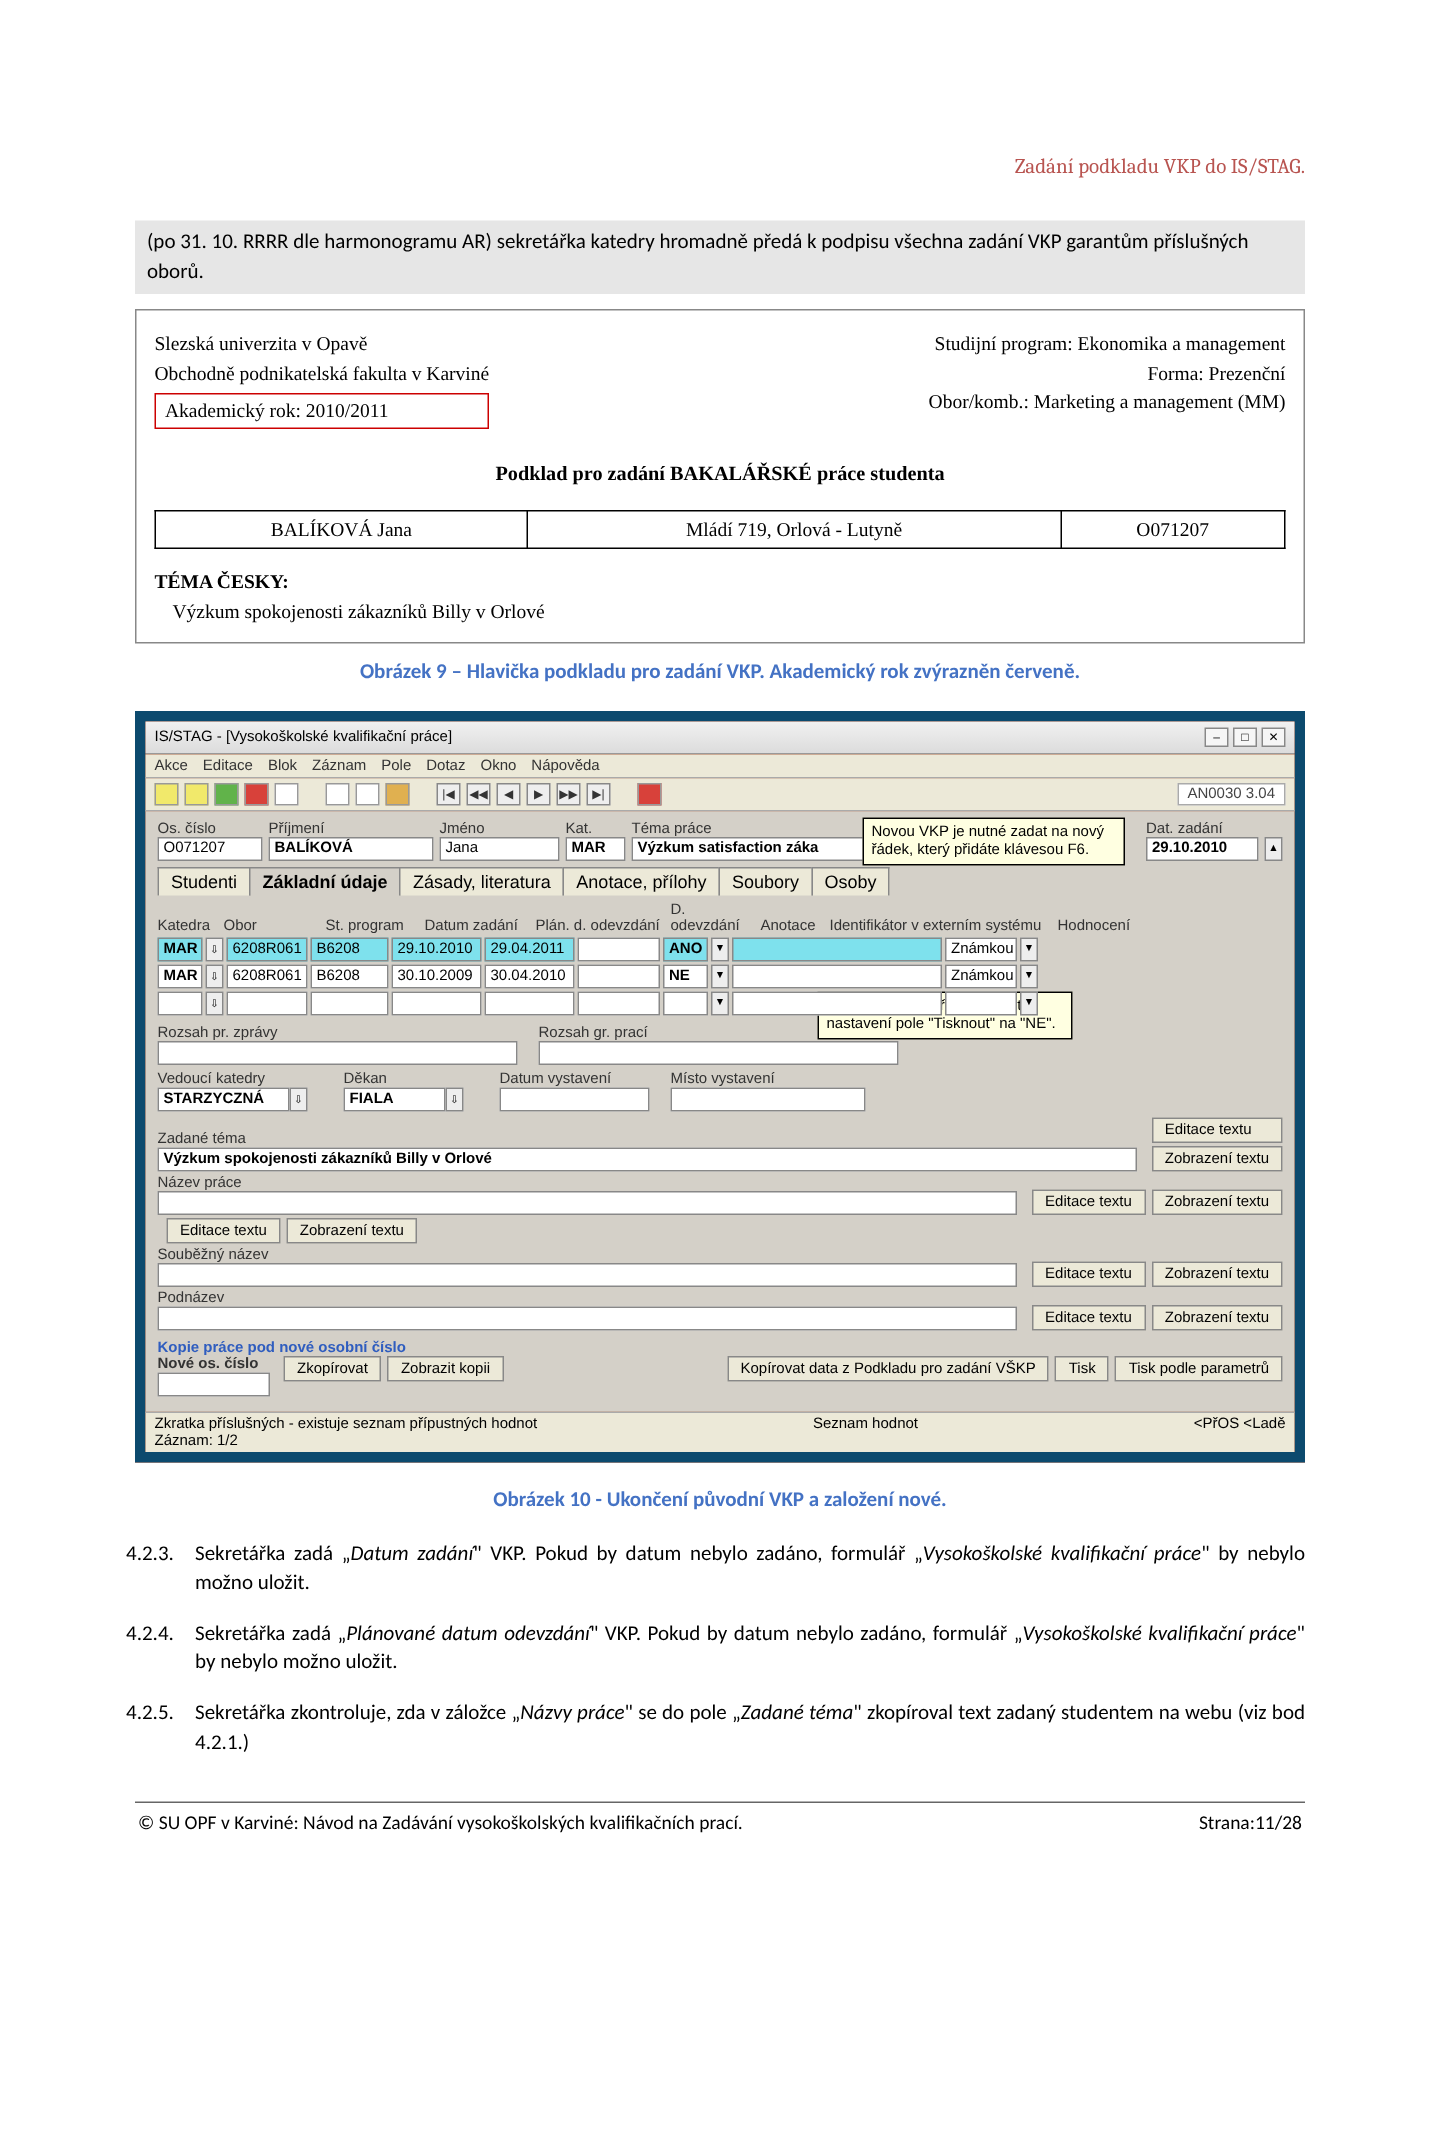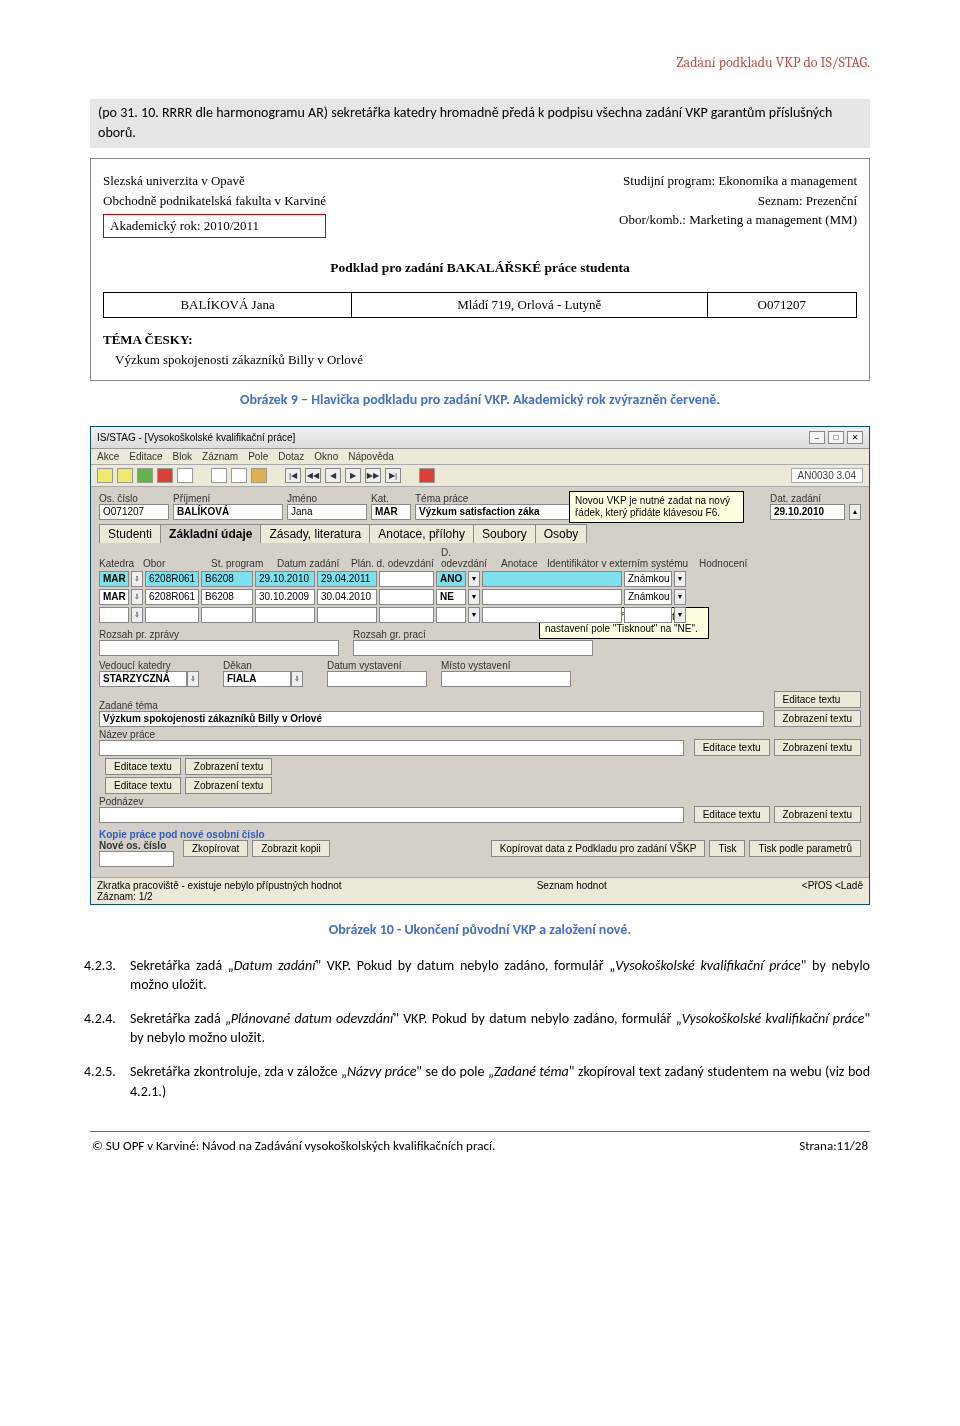--- a/index.html
+++ b/index.html
@@ -1,35 +1,35 @@
 <!DOCTYPE html>
 <html><head>
 <meta charset="utf-8">
 <style>
   * { box-sizing: border-box; margin: 0; padding: 0; }
   body { font-family: Calibri, Arial, sans-serif; font-size: 14px; background: #fff; color: #000; width: 960px; }
-  .page { padding: 54px 90px 50px 90px; }
+  .page { padding: 102px 90px 50px 90px; }
   .header-right { text-align: right; color: #b85450; font-family: Cambria, serif; font-size: 14px; margin-bottom: 28px; }
   .grey-block { background: #e6e6e6; padding: 4px 8px 6px 8px; margin-bottom: 10px; }
   .grey-block p { line-height: 1.4; }
   .img-outer { border: 1px solid #888; padding: 12px; margin: 8px 0; }
   .img-inner { font-family: "Times New Roman", serif; }
   .hdr-top { display:flex; justify-content:space-between; font-size:13px; line-height:1.5; margin-bottom:6px;}
   .hdr-left, .hdr-right { display:flex; flex-direction:column; }
   .hdr-right { text-align:right; }
   .red-box { border: 1.5px solid #c00; display:inline-block; padding:1px 6px; }
   .form-title { text-align:center; font-weight:bold; margin: 22px 0 16px; font-size:13.5px;}
   table.mini { width:100%; border-collapse:collapse; font-size:13px; }
   table.mini th, table.mini td { border:1px solid #000; padding:4px 10px; text-align:center;}
   table.mini th { font-weight:bold; }
   .tema-lbl { font-weight:bold; font-size:13px; margin:14px 0 4px;}
   .tema-val { font-size:13px; margin-left:12px;}
   .caption { text-align:center; font-weight:bold; color:#4472c4; margin:10px 0 18px; font-size:14px;}
   
-  .app-window { border:1px solid #0c4a6e; background:#c2410c; font-family: Tahoma, Arial, sans-serif; font-size:10px; margin:16px 0;}
+  .app-window { border:7px solid #0c4a6e; background:#c2410c; font-family: Tahoma, Arial, sans-serif; font-size:10px; margin:16px 0;}
   .titlebar { background: linear-gradient(#f1f1f1,#dcdcdc); border-bottom:1px solid #999; padding:4px 6px; display:flex; justify-content:space-between; align-items:center;}
   .win-btns { display:flex; gap:3px;}
   .win-btn { width:16px; height:13px; border:1px solid #888; background:#f6f6f6; display:flex; align-items:center; justify-content:center; font-size:8px;}
   .menubar { background:#ece9d8; padding:2px 6px; color:#333; display:flex; gap:10px; border-bottom:1px solid #aaa;}
   .toolbar { background:#ece9d8; padding:3px 6px; display:flex; justify-content:space-between; border-bottom:1px solid #aaa; align-items:center;}
   .tb-left { display:flex; gap:4px; align-items:center;}
   .tb-ico { width:16px; height:15px; border:1px solid #999; background:#fff; }
   .tb-yell { background:#f1e96b;}
   .tb-grn { background:#61b34a;}
   .tb-red { background:#d8413a;}
@@ -69,21 +69,21 @@
   <div class="img-outer">
     <div class="img-inner">
       <div class="hdr-top">
         <div class="hdr-left">
           <span>Slezská univerzita v Opavě</span>
           <span>Obchodně podnikatelská fakulta v Karviné</span>
           <span class="red-box" style="margin-top:4px">Akademický rok: 2010/2011</span>
         </div>
         <div class="hdr-right">
           <span>Studijní program: Ekonomika a management</span>
-          <span>Seznam: Prezenční</span>
+          <span>Forma: Prezenční</span>
           <span>Obor/komb.: Marketing a management (MM)</span>
         </div>
       </div>
       <div class="form-title">Podklad pro zadání BAKALÁŘSKÉ práce studenta</div>
       <table class="mini">
         <tbody>
         <tr>
           <td>BALÍKOVÁ Jana</td>
           <td>Mládí 719, Orlová - Lutyně</td>
           <td>O071207</td>
@@ -288,20 +288,24 @@
             <span class="btn">Zobrazení textu</span>
           </div>
         </div>
       <div class="row">
         <div style="display:flex;gap:4px;margin-left:6px">
             <span class="btn">Editace textu</span>
             <span class="btn">Zobrazení textu</span>
           </div>
         </div>
       <div class="row">
+          <div class="col" style="flex:1">
+            <span class="lbl">Souběžný název</span>
+            <span class="fld" style="width:100%"></span>
+          </div>
         <div style="display:flex;gap:4px;margin-left:6px">
             <span class="btn">Editace textu</span>
             <span class="btn">Zobrazení textu</span>
           </div>
         </div>
       <div class="row">
           <div class="col" style="flex:1">
             <span class="lbl">Podnázev</span>
             <span class="fld" style="width:100%"></span>
           </div>
@@ -322,21 +326,21 @@
           <span class="btn">Zobrazit kopii</span>
           <span style="flex:1"></span>
           <span class="btn">Kopírovat data z Podkladu pro zadání VŠKP</span>
           <span class="btn">Tisk</span>
           <span class="btn">Tisk podle parametrů</span>
         </div>
       </div>
     </div>
     <div class="statusbar">
       <div style="display:flex;flex-direction:column">
-        <span>Zkratka pracoviště - existuje nebylo přípustných hodnot</span>
+        <span>Zkratka příslušných - existuje seznam přípustných hodnot</span>
         <span>Záznam: 1/2</span>
       </div>
       <span>Seznam hodnot</span>
       <span>&lt;PřOS  &lt;Ladě</span>
     </div>
   </div>
 
   <div class="caption">Obrázek 10 - Ukončení původní VKP a založení nové.</div>
 
   <ol class="numbered" style="list-style:none">

